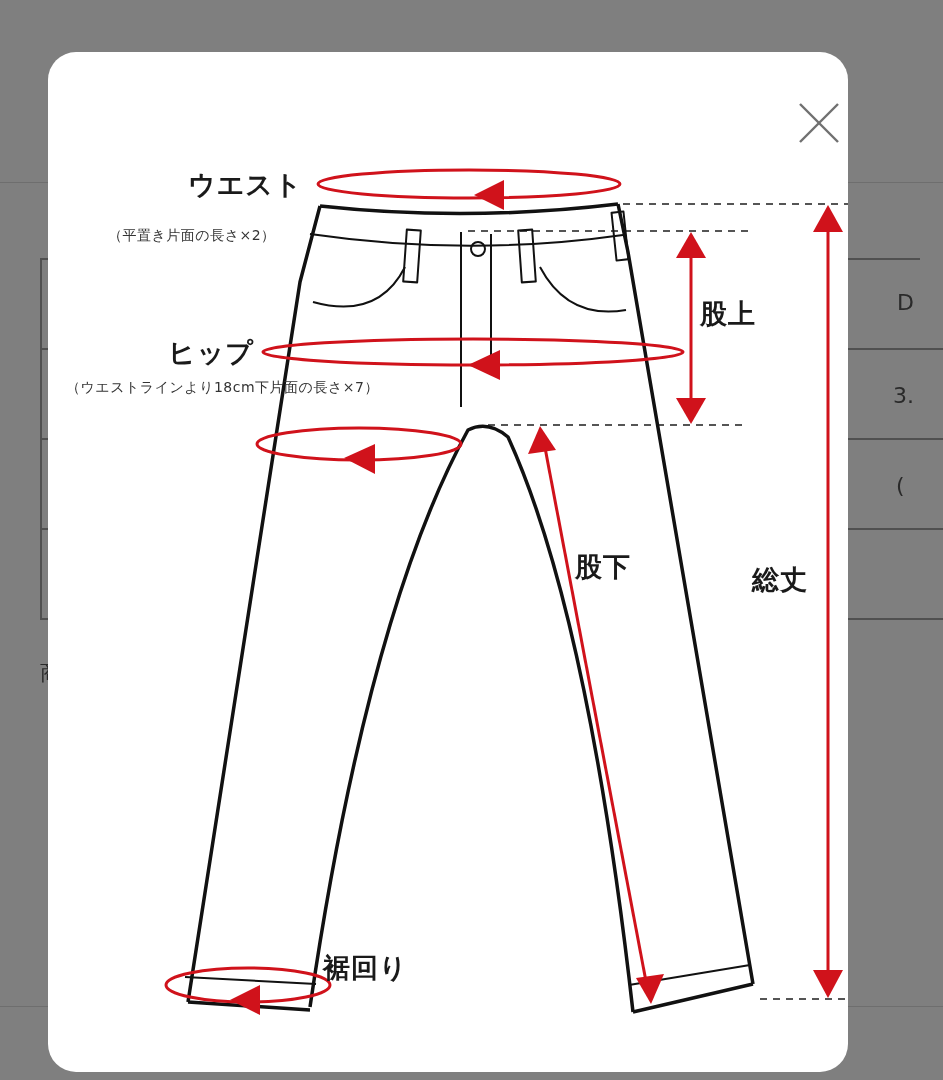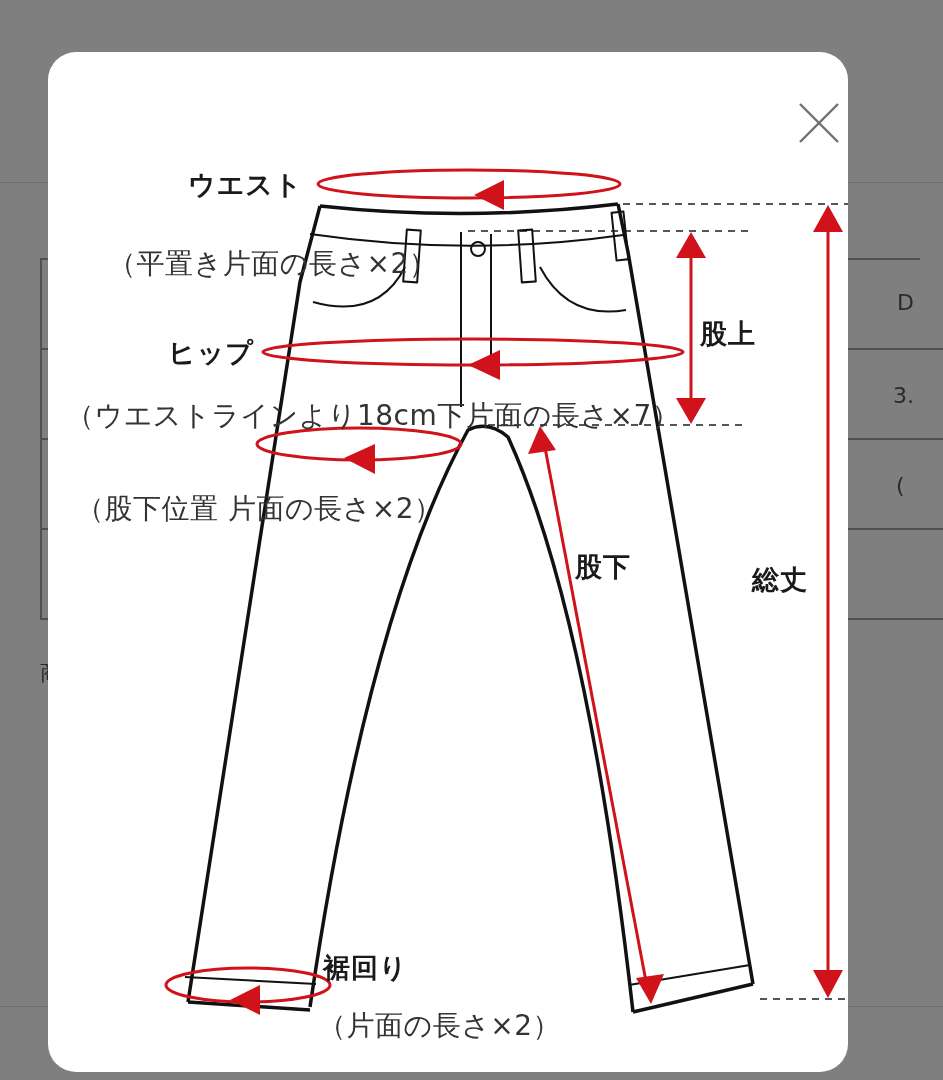--- a/index.html
+++ b/index.html
@@ -18,21 +18,21 @@
   .modal {
     position:absolute; left:48px; top:52px; width:800px; height:1020px;
     background:#ffffff; border-radius:28px; overflow:hidden;
   }
   .close-btn {
     position:absolute; left:748px; top:48px; width:46px; height:46px; cursor:pointer;
   }
   .diagram { position:absolute; left:0; top:0; width:846px; height:1020px; }
   .lbl { position:absolute; color:#1a1a1a; white-space:nowrap; }
   .lbl-big { font-size:27px; font-weight:bold; letter-spacing:1px; }
-  .lbl-sub { font-size:28px; color:#333; letter-spacing:0.5px;margin-top:18px; }
+  .lbl-sub { font-size:14px; color:#333; letter-spacing:0.5px; }
 </style>
 </head>
 <body>
 
 <div class="bg-divider" style="top:182px;"></div>
 <div class="bg-divider" style="top:1006px;"></div>
 <div class="bg-table"></div>
 <div class="bg-row-line" style="top:348px;"></div>
 <div class="bg-row-line" style="top:438px;"></div>
 <div class="bg-row-line" style="top:528px;"></div>
@@ -129,21 +129,19 @@
       <polygon points="603,952 588,926 616,922"></polygon>
     </g>
   </svg>
 
   <span class="lbl lbl-big" style="left:140px; top:115px;">ウエスト</span>
   <span class="lbl lbl-sub" style="left:60px; top:175px;">（平置き片面の長さ×2）</span>
 
   <span class="lbl lbl-big" style="left:120px; top:283px;">ヒップ</span>
   <span class="lbl lbl-sub" style="left:18px; top:327px;">（ウエストラインより18cm下片面の長さ×7）</span>
 
-  <span class="lbl lbl-sub" style="left:28px; top:420px;">（股下位置 片面の長さ×2）</span>
 
-  <span class="lbl lbl-big" style="left:652px; top:264px;">股上</span>
+  <span class="lbl lbl-big" style="left:652px; top:244px;">股上</span>
   <span class="lbl lbl-big" style="left:527px; top:497px;">股下</span>
   <span class="lbl lbl-big" style="left:704px; top:510px;">総丈</span>
 
   <span class="lbl lbl-big" style="left:275px; top:898px;">裾回り</span>
-  <span class="lbl lbl-sub" style="left:270px; top:937px;">（片面の長さ×2）</span>
 </div>
 
 </body></html>

